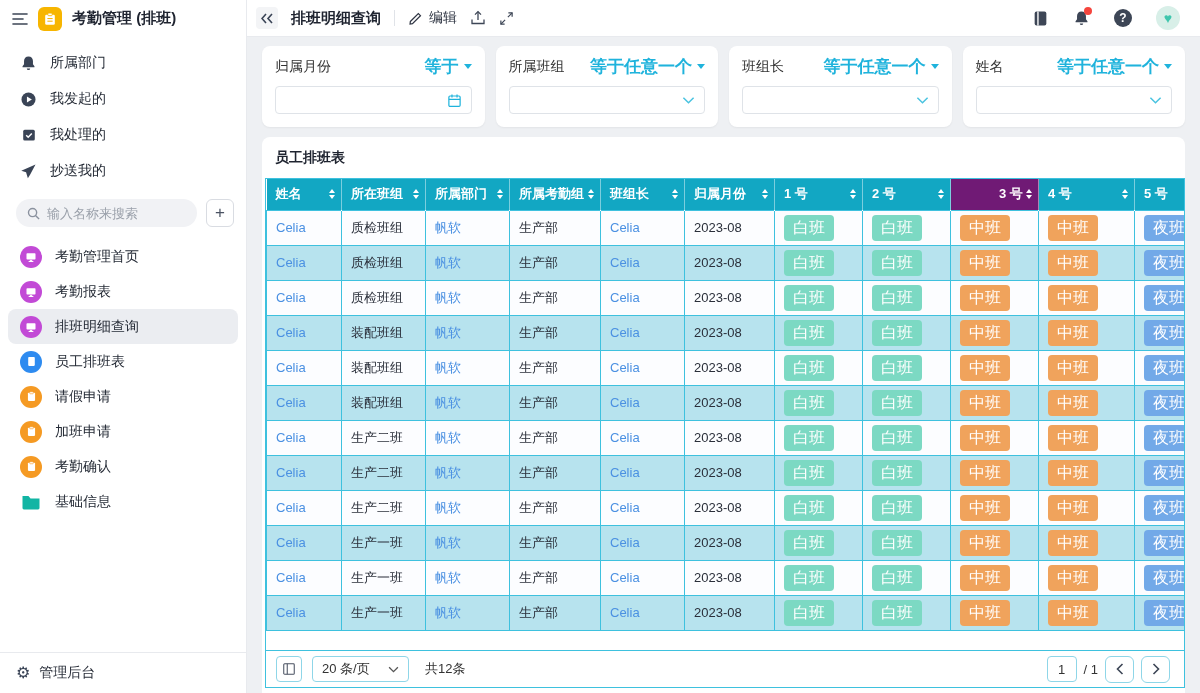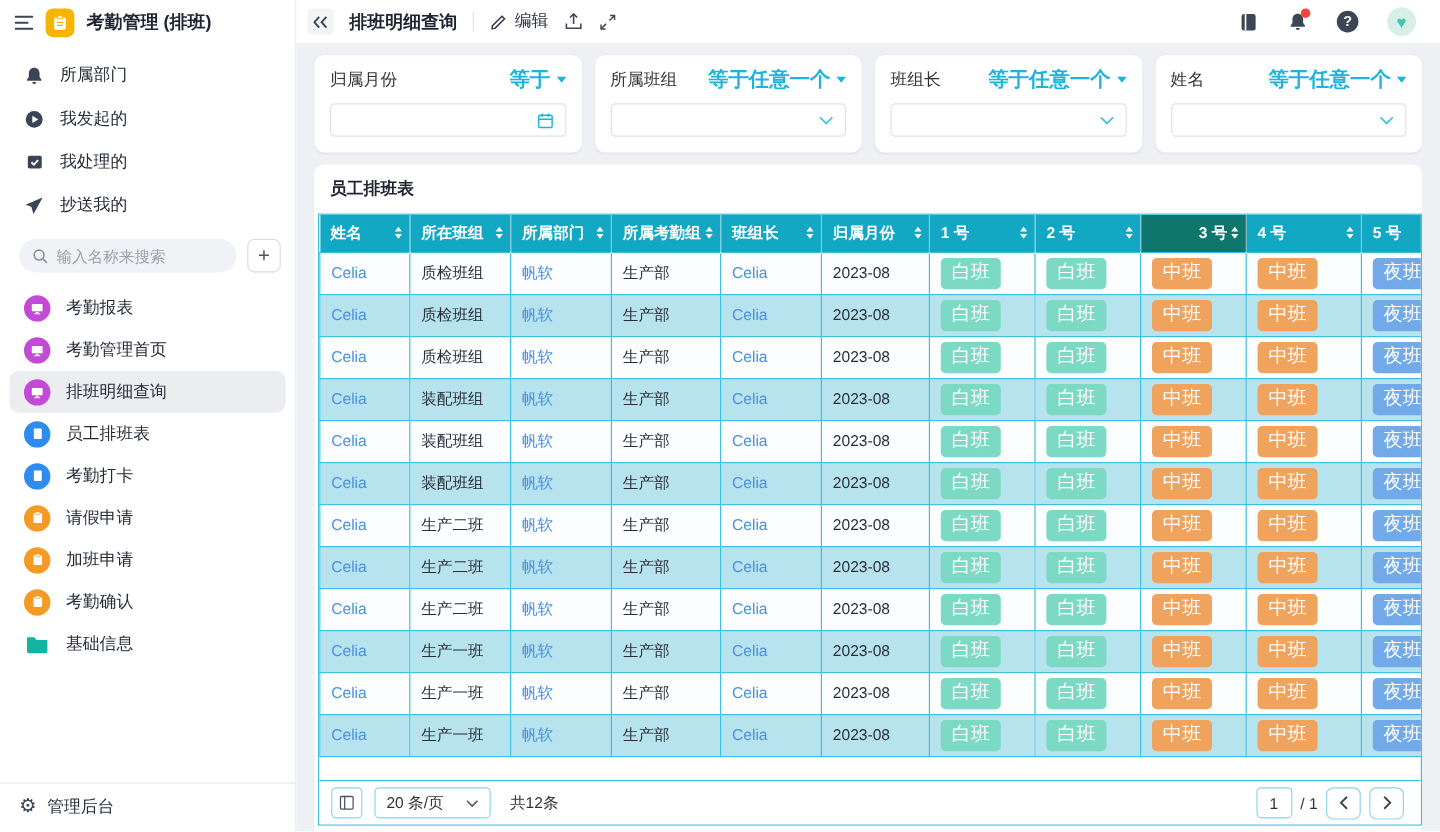--- a/index.html
+++ b/index.html
@@ -160,57 +160,49 @@
 
   <div class="app-list" id="app-list">
       <div class="app-item">
         <span class="app-ico" style="background: rgb(194, 74, 214);">
           <svg width="12" height="12" viewBox="0 0 16 16" fill="#fff">
             <rect x="2" y="3" width="12" height="8.2" rx="1"></rect>
             <rect x="6.4" y="11.8" width="3.2" height="1.4"></rect>
             <rect x="4.6" y="13.4" width="6.8" height="1.2" rx="0.6"></rect>
           </svg>
         </span>
-        <span>考勤报表</span>
+        <span>考勤管理首页</span>
       </div>
       <div class="app-item">
         <span class="app-ico" style="background: rgb(194, 74, 214);">
           <svg width="12" height="12" viewBox="0 0 16 16" fill="#fff">
             <rect x="2" y="3" width="12" height="8.2" rx="1"></rect>
             <rect x="6.4" y="11.8" width="3.2" height="1.4"></rect>
             <rect x="4.6" y="13.4" width="6.8" height="1.2" rx="0.6"></rect>
           </svg>
         </span>
-        <span>考勤管理首页</span>
+        <span>考勤报表</span>
       </div>
       <div class="app-item active">
         <span class="app-ico" style="background: rgb(194, 74, 214);">
           <svg width="12" height="12" viewBox="0 0 16 16" fill="#fff">
             <rect x="2" y="3" width="12" height="8.2" rx="1"></rect>
             <rect x="6.4" y="11.8" width="3.2" height="1.4"></rect>
             <rect x="4.6" y="13.4" width="6.8" height="1.2" rx="0.6"></rect>
           </svg>
         </span>
         <span>排班明细查询</span>
       </div>
       <div class="app-item">
         <span class="app-ico" style="background: rgb(46, 139, 240);">
           <svg width="11" height="11" viewBox="0 0 16 16" fill="#fff">
             <rect x="3.2" y="1.6" width="9.6" height="12.8" rx="1.2"></rect>
           </svg>
         </span>
         <span>员工排班表</span>
-      </div>
-      <div class="app-item">
-        <span class="app-ico" style="background: rgb(46, 139, 240);">
-          <svg width="11" height="11" viewBox="0 0 16 16" fill="#fff">
-            <rect x="3.2" y="1.6" width="9.6" height="12.8" rx="1.2"></rect>
-          </svg>
-        </span>
-        <span>考勤打卡</span>
       </div>
       <div class="app-item">
         <span class="app-ico" style="background: rgb(245, 154, 35);">
           <svg width="11" height="11" viewBox="0 0 16 16" fill="#fff">
             <rect x="2.8" y="2.6" width="10.4" height="11.8" rx="1.2"></rect>
             <rect x="5.4" y="1" width="5.2" height="3" rx="0.9" stroke="#f59a23" stroke-width="0.9"></rect>
           </svg>
         </span>
         <span>请假申请</span>
       </div>
@@ -451,21 +443,21 @@
                   </th>
                   <th style="width: 88px; background: rgb(18, 167, 195); border-right: 1px solid rgba(255, 255, 255, 0.45);">
                     <div class="th-inner">
                       <span>2 号</span>
                       <span class="sort-stack">
                         <i class="s-up"></i>
                         <i class="s-dn"></i>
                       </span>
                     </div>
                   </th>
-                  <th style="width: 88px; background: #0f766e; border-right: 1px solid rgba(255, 255, 255, 0.45); padding-left: 48px;">
+                  <th style="width: 88px; background: #701a75; border-right: 1px solid rgba(255, 255, 255, 0.45); padding-left: 48px;">
                     <div class="th-inner">
                       <span>3 号</span>
                       <span class="sort-stack">
                         <i class="s-up"></i>
                         <i class="s-dn"></i>
                       </span>
                     </div>
                   </th>
                   <th style="width: 96px; background: rgb(18, 167, 195); border-right: 1px solid rgba(255, 255, 255, 0.45);">
                     <div class="th-inner">

